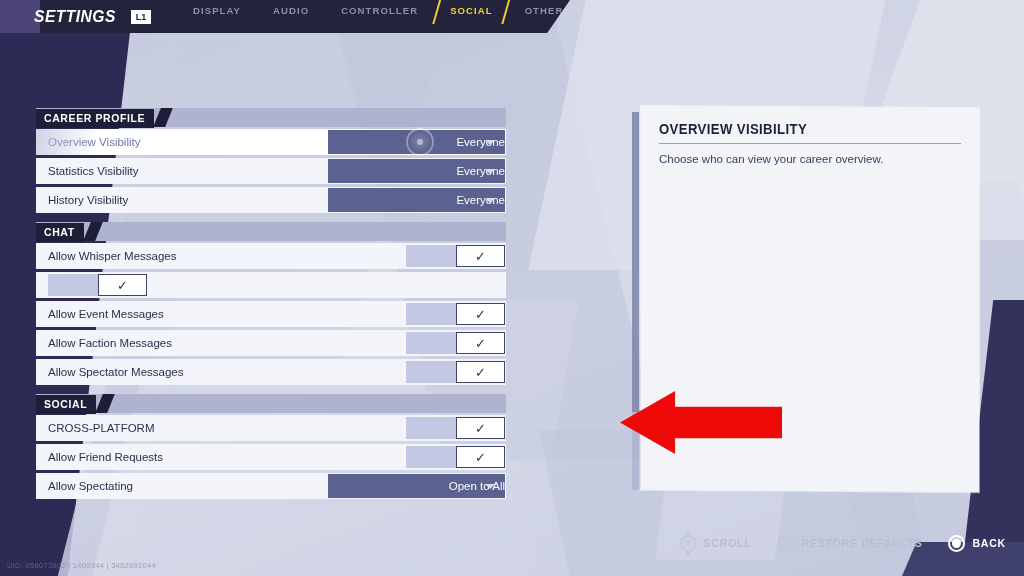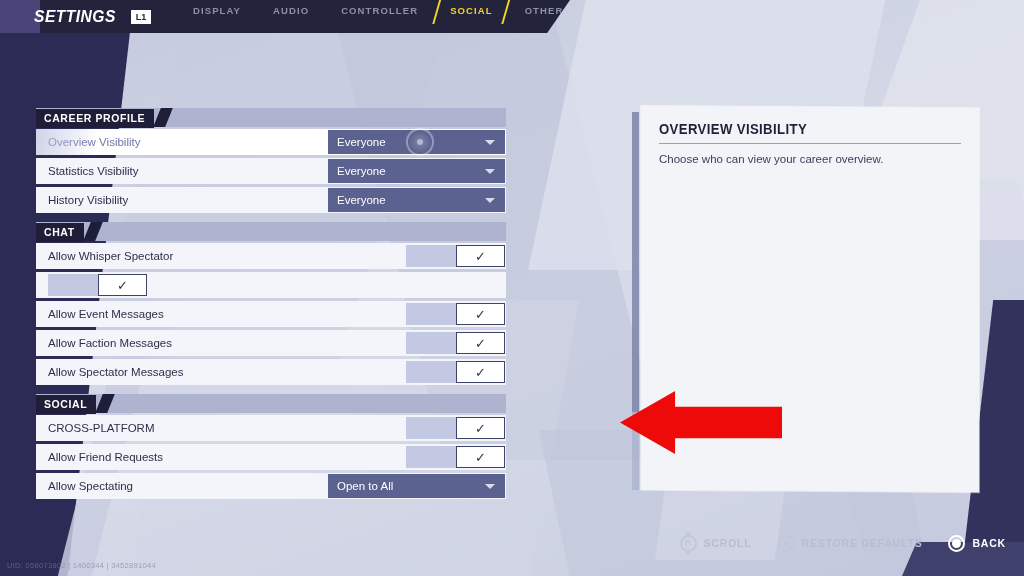--- a/index.html
+++ b/index.html
@@ -184,20 +184,21 @@
     pointer-events:none;
   }
 
   
   .dropdown {
     position:relative;
     width:177px; height:24px;
     background:#5b628f;
     display:flex; align-items:center;
     margin-right:1px;
+    justify-content:flex-end;
   }
   .dropdown .dd-value {
     color:#ffffff;
     font-size:11.5px;
     margin-left:9px;
     white-space:nowrap;
   }
   .dropdown .dd-arrow {
     position:absolute; right:10px; top:50%;
     margin-top:-2px;
@@ -440,21 +441,21 @@
     </div>
 
     <div class="spacer-row"></div>
 
     <div class="group-header">
       <div class="group-bg"></div>
       <span class="gh-box">CHAT</span><span class="gh-slash"></span>
     </div>
 
     <div class="row">
-      <span class="row-label">Allow Whisper Spectator</span>
+      <span class="row-label">Allow Whisper Messages</span>
       <div class="toggle">
         <span class="tg-left"></span>
         <span class="tg-right">✓</span>
       </div>
     </div>
 
     <div class="row">
       <div class="toggle">
         <span class="tg-left"></span>
         <span class="tg-right">✓</span>

